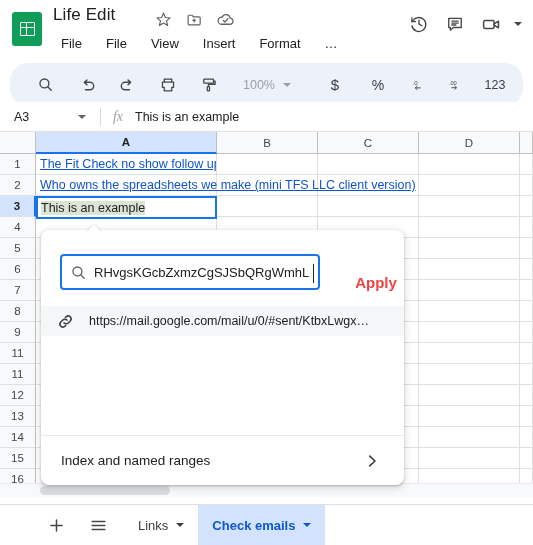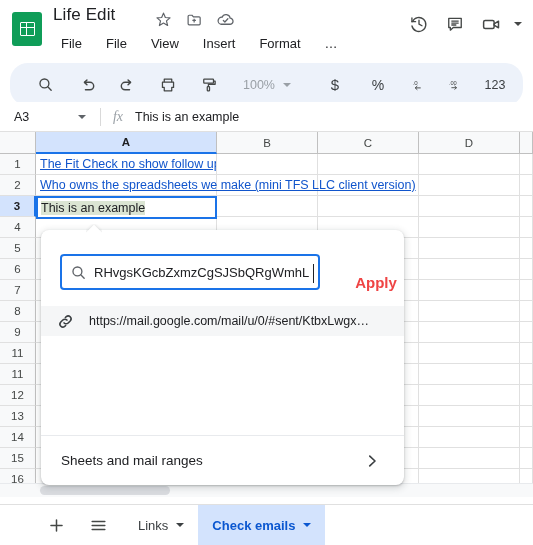--- a/index.html
+++ b/index.html
@@ -496,21 +496,21 @@
       <div class="ld-link-icon">
         <svg width="19" height="19" viewBox="0 0 24 24" fill="none" stroke="currentColor" stroke-width="2" stroke-linecap="round">
           <path d="M10.2 13.8a3.6 3.6 0 0 0 5.2 0l2.8-2.8a3.7 3.7 0 0 0-5.2-5.2l-1.2 1.2"></path>
           <path d="M13.8 10.2a3.6 3.6 0 0 0-5.2 0l-2.8 2.8a3.7 3.7 0 0 0 5.2 5.2l1.2-1.2"></path>
         </svg>
       </div>
       <div class="ld-url">https://mail.google.com/mail/u/0/#sent/KtbxLwgx…</div>
     </div>
 
     <div class="ld-footer">
-      <div class="ld-footer-label">Sheets and mail ranges</div>
+      <div class="ld-footer-label">Index and named ranges</div>
       <div class="ld-chevron">
         <svg width="18" height="18" viewBox="0 0 24 24" fill="none" stroke="currentColor" stroke-width="2.2" stroke-linecap="round" stroke-linejoin="round">
           <polyline points="9,5.5 16,12 9,18.5"></polyline>
         </svg>
       </div>
     </div>
   </div>
 
   <div class="sheetbar">
     <div class="sb-icon" style="margin-left:40px">

